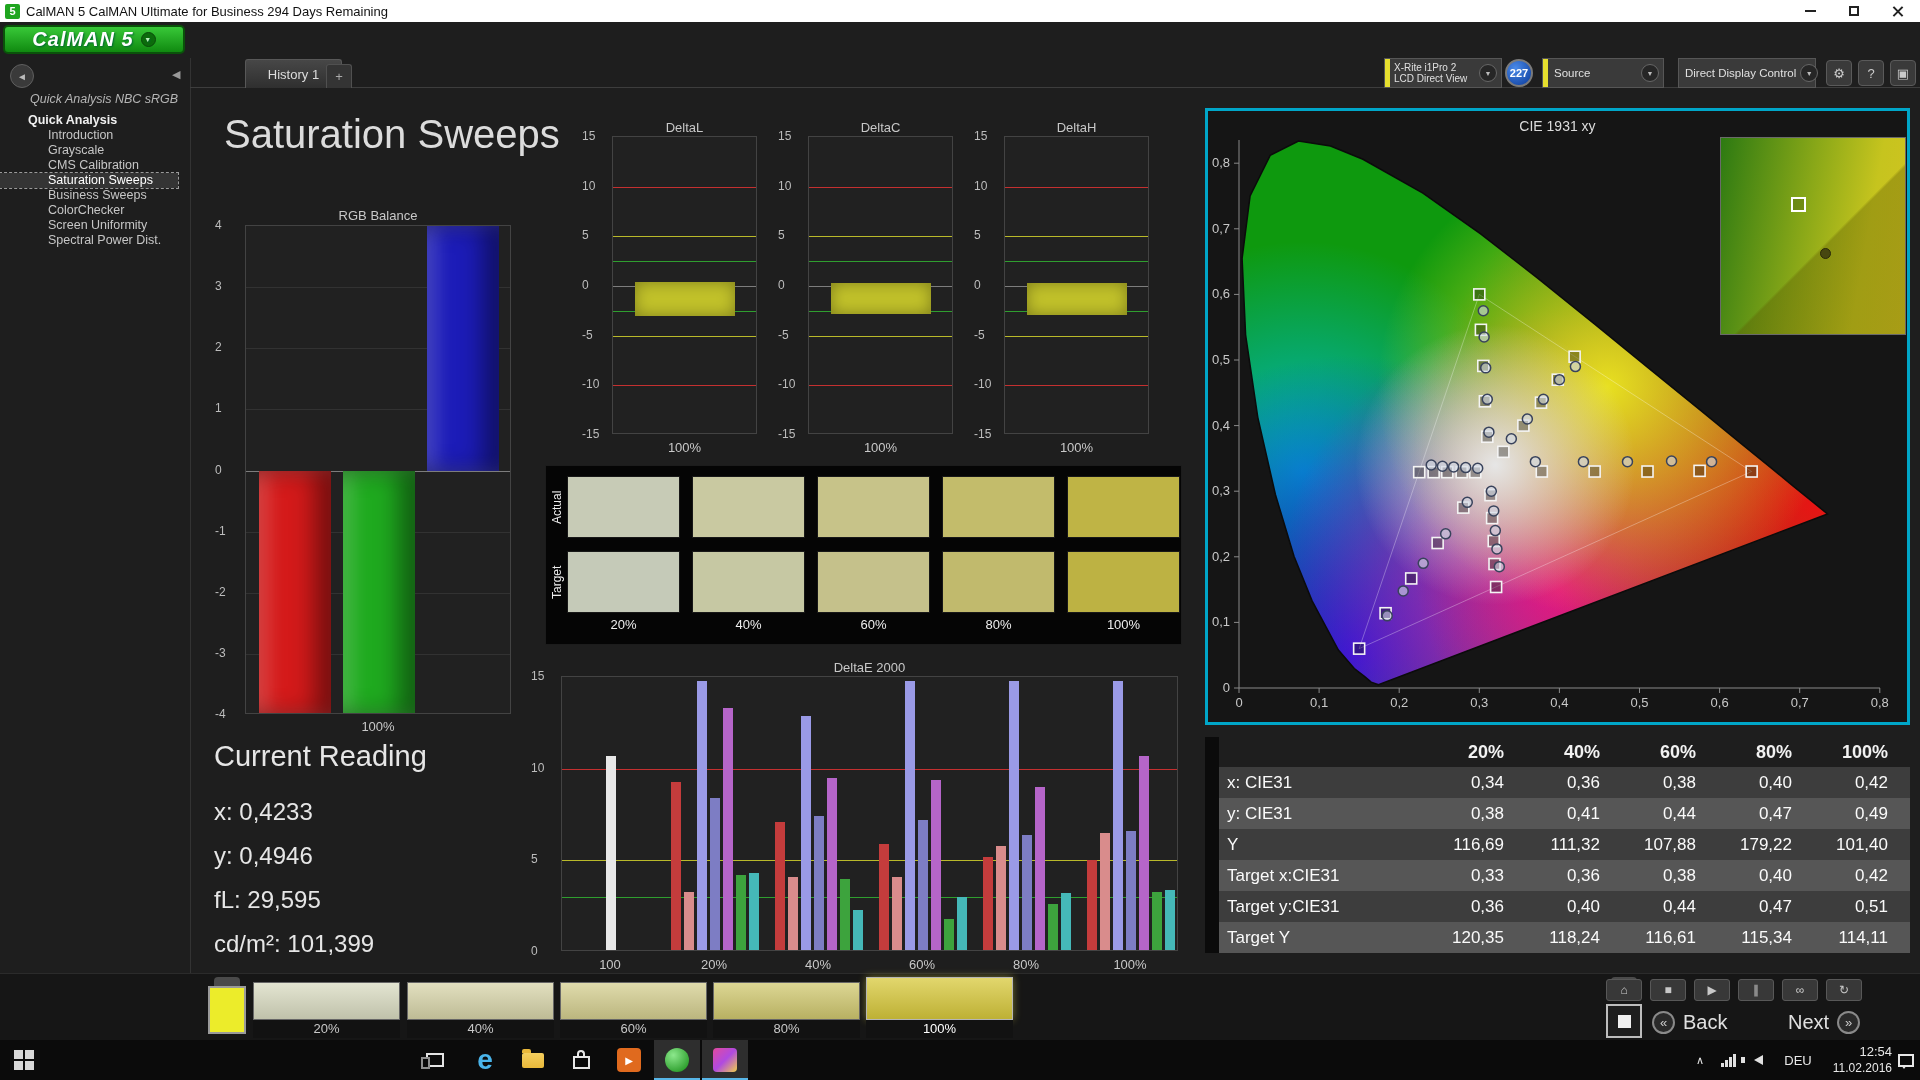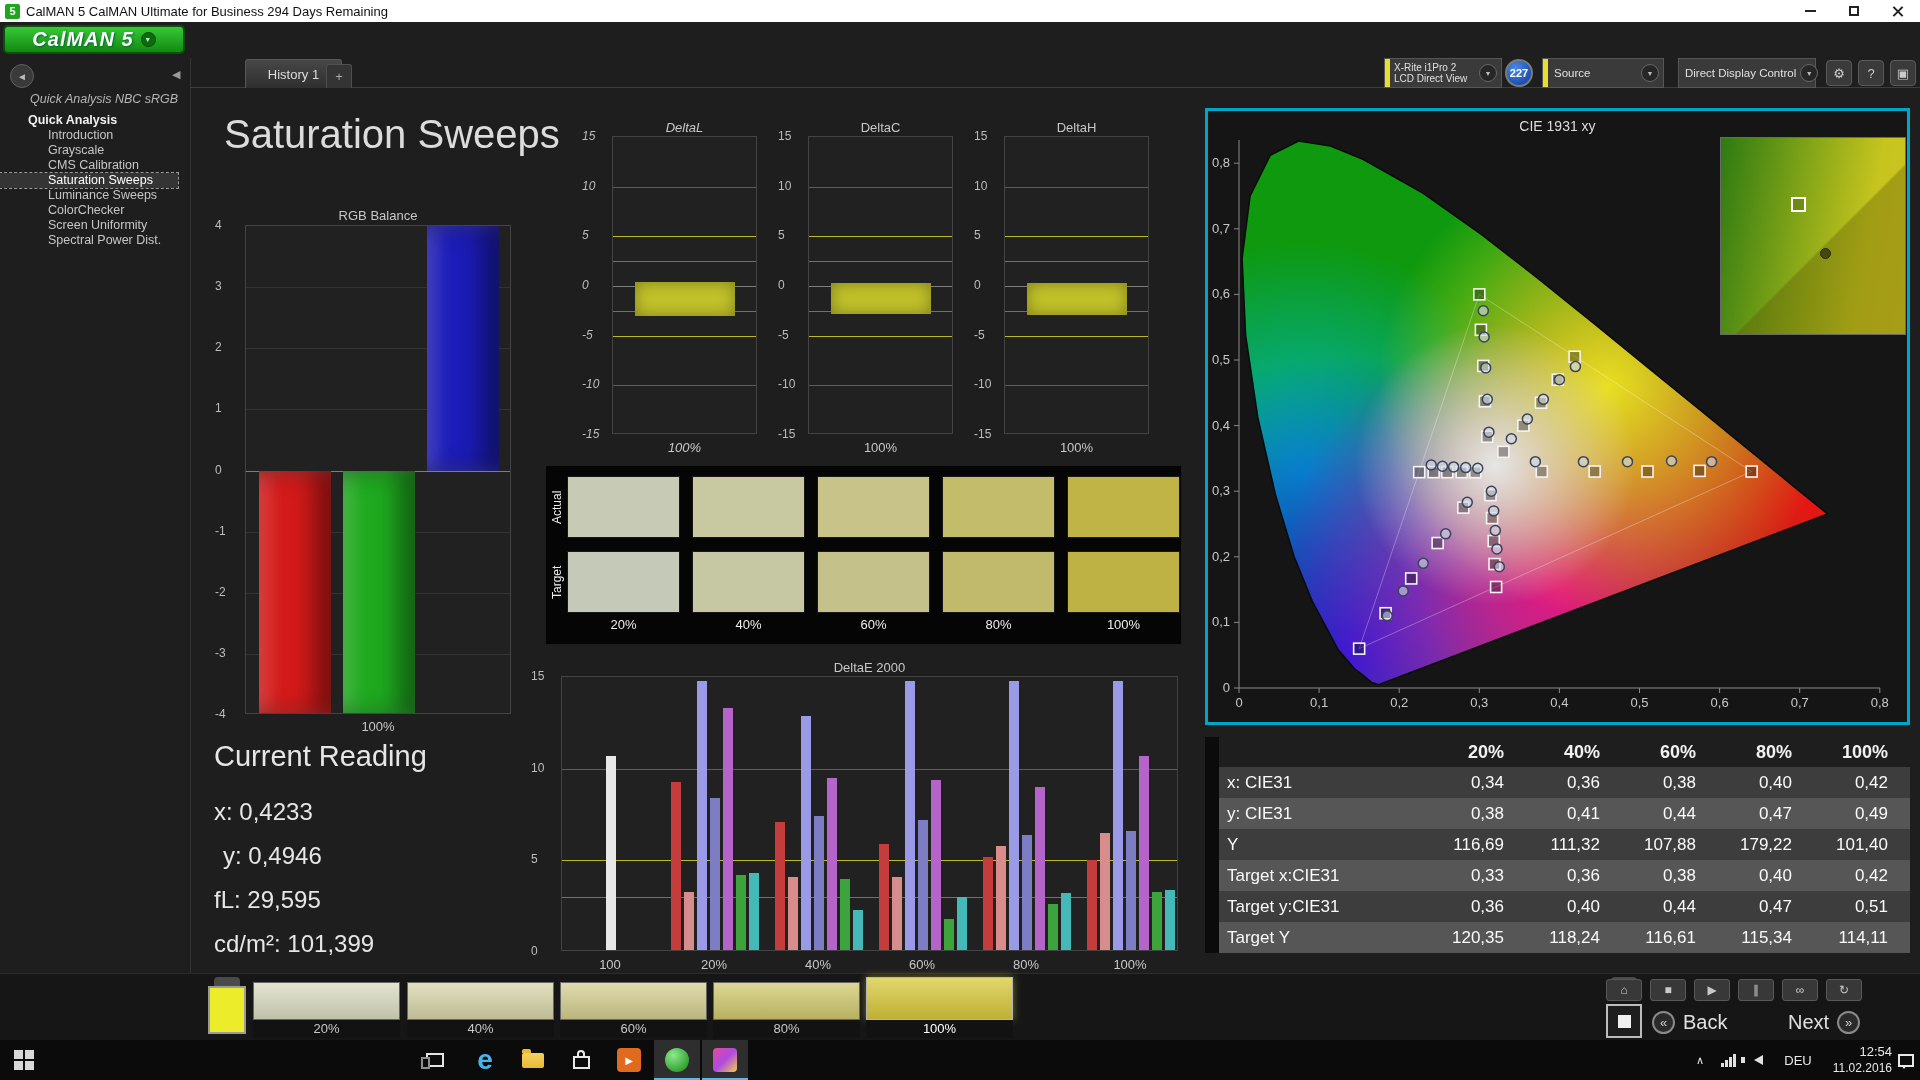--- a/index.html
+++ b/index.html
@@ -174,21 +174,21 @@
       <span>◄</span>
     </div>
   <div class="collapse"><span>◀</span></div>
   <div class="sb-header">Quick Analysis NBC sRGB</div>
   <div id="sidebar-items">
       <div class="sb-item parent">Quick Analysis</div>
       <div class="sb-item">Introduction</div>
       <div class="sb-item">Grayscale</div>
       <div class="sb-item">CMS Calibration</div>
       <div class="sb-item sel">Saturation Sweeps</div>
-      <div class="sb-item">Luminance Sweeps</div>
+      <div class="sb-item">Business Sweeps</div>
       <div class="sb-item">ColorChecker</div>
       <div class="sb-item">Screen Uniformity</div>
       <div class="sb-item">Spectral Power Dist.</div>
     </div>
   <div class="sb-divider"></div>
   <div class="topline"></div>
 
   <div class="tab">
       <span>History 1</span>
     </div>
@@ -252,21 +252,21 @@
       <div class="ytick" style="left: 0px; top: 70.125px;">3</div>
       <div class="ytick" style="left: 0px; top: 131.25px;">2</div>
       <div class="ytick" style="left: 0px; top: 192.375px;">1</div>
       <div class="ytick" style="left: 0px; top: 253.5px;">0</div>
       <div class="ytick" style="left: 0px; top: 314.625px;">-1</div>
       <div class="ytick" style="left: 0px; top: 375.75px;">-2</div>
       <div class="ytick" style="left: 0px; top: 436.875px;">-3</div>
       <div class="ytick" style="left: 0px; top: 498px;">-4</div>
     </div>
 
-  <div class="chart" id="dl-chart" style="left:582px;top:120px;width:175px;height:345px;font-style:italic;">
+  <div class="chart" id="dl-chart" style="left:582px;top:120px;width:175px;height:345px;">
     <div class="chart-title" style="left:30px;top:0;width:145px;">DeltaL</div>
     <div class="plot" style="left:30px;top:16px;width:145px;height:298px;">
         <div class="gline zero" style="top: 149px;"></div>
         <div class="refline" style="top: 49.6667px; background: rgb(196, 48, 48);"></div>
         <div class="refline" style="top: 248.333px; background: rgb(196, 48, 48);"></div>
         <div class="refline" style="top: 99.3333px; background: rgb(185, 185, 42);"></div>
         <div class="refline" style="top: 198.667px; background: rgb(185, 185, 42);"></div>
         <div class="refline" style="top: 124.167px; background: rgb(47, 158, 47);"></div>
         <div class="refline" style="top: 173.833px; background: rgb(47, 158, 47);"></div>
         <div class="bar" style="left: 22px; width: 100px; top: 145.027px; height: 33.7733px; background: rgb(194, 194, 42); box-shadow: rgba(0, 0, 0, 0.35) 0px 0px 16px inset;"></div>
@@ -396,21 +396,21 @@
       <div class="xlab" style="left: 148px; width: 70px; top: 297px;">20%</div>
       <div class="xlab" style="left: 252px; width: 70px; top: 297px;">40%</div>
       <div class="xlab" style="left: 356px; width: 70px; top: 297px;">60%</div>
       <div class="xlab" style="left: 460px; width: 70px; top: 297px;">80%</div>
       <div class="xlab" style="left: 564px; width: 70px; top: 297px;">100%</div>
     </div>
 
   <div class="cur">
     <div class="cr-title">Current Reading</div>
     <div class="cr-line" style="top:58px;text-align:center;">x: 0,4233</div>
-    <div class="cr-line" style="top:102px;margin-left:9px;">y: 0,4946</div>
+    <div class="cr-line" style="top:102px;">y: 0,4946</div>
     <div class="cr-line" style="top:146px;">fL: 29,595</div>
     <div class="cr-line" style="top:190px;">cd/m²: 101,399</div>
   </div>
 
   <div class="cie-panel">
     <svg id="cie-svg" width="699" height="611" viewBox="0 0 699 611">
         <defs>
           <radialGradient id="cieC" gradientUnits="userSpaceOnUse" cx="95.08" cy="360.52" r="230">
             <stop offset="0" stop-color="#00b8c8" stop-opacity="1"></stop>
             <stop offset="1" stop-color="#00b8c8" stop-opacity="0"></stop>

